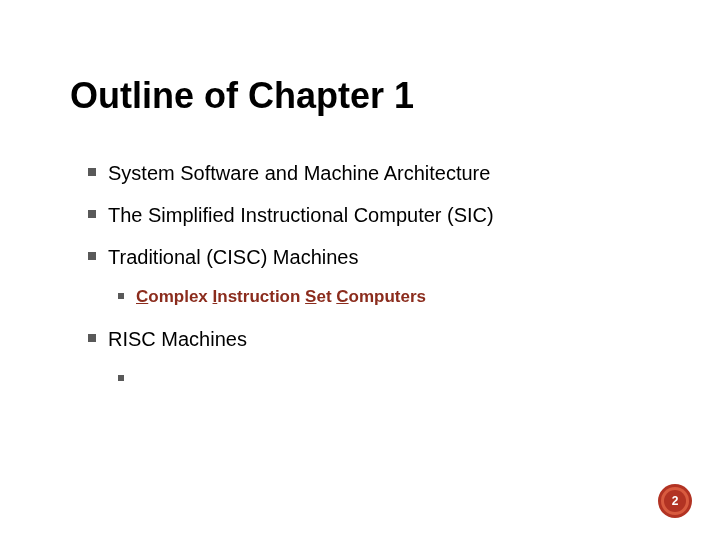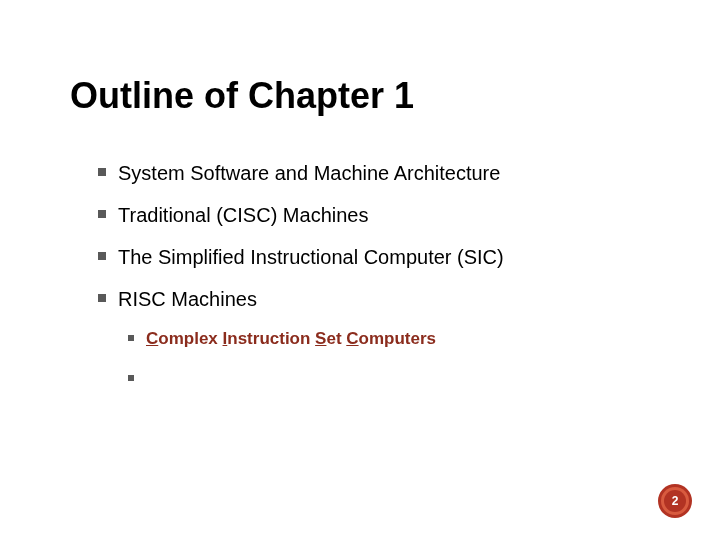--- a/index.html
+++ b/index.html
@@ -21,21 +21,21 @@
   .title {
     position: absolute;
     left: 70px;
     top: 75px;
     font-size: 36px;
     font-weight: 700;
     color: #000;
   }
   .content {
     position: absolute;
-    left: 98px;
+    left: 88px;
     top: 160px;
     width: 560px;
   }
   .item {
     display: flex;
     align-items: flex-start;
     margin-bottom: 16px;
   }
   .bullet {
     flex: 0 0 auto;
@@ -114,35 +114,35 @@
 
   <div class="content">
 
     <div class="item">
       <div class="bullet"></div>
       <div class="item-text">System Software and Machine Architecture</div>
     </div>
 
     <div class="item">
       <div class="bullet"></div>
-      <div class="item-text">Traditional (CISC) Machines</div>
+      <div class="item-text">The Simplified Instructional Computer (SIC)</div>
     </div>
 
     <div class="item">
       <div class="bullet"></div>
-      <div class="item-text">The Simplified Instructional Computer (SIC)</div>
+      <div class="item-text">Traditional (CISC) Machines</div>
     </div>
+    <div class="item sub">
+      <div class="bullet"></div>
+      <div class="item-text"><span class="ul">C</span><span>omplex </span><span class="ul">I</span><span>nstruction </span><span class="ul">S</span><span>et </span><span class="ul">C</span><span>omputers</span></div>
+    </div>
+
     <div class="item">
       <div class="bullet"></div>
       <div class="item-text">RISC Machines</div>
-    </div>
-
-    <div class="item sub">
-      <div class="bullet"></div>
-      <div class="item-text"><span class="ul">C</span><span>omplex </span><span class="ul">I</span><span>nstruction </span><span class="ul">S</span><span>et </span><span class="ul">C</span><span>omputers</span></div>
     </div>
     <div class="item sub">
       <div class="bullet"></div>
     </div>
 
   </div>
 
   <div class="page-badge">
     <div class="ring-outer"></div>
     <div class="ring-mid"></div>

